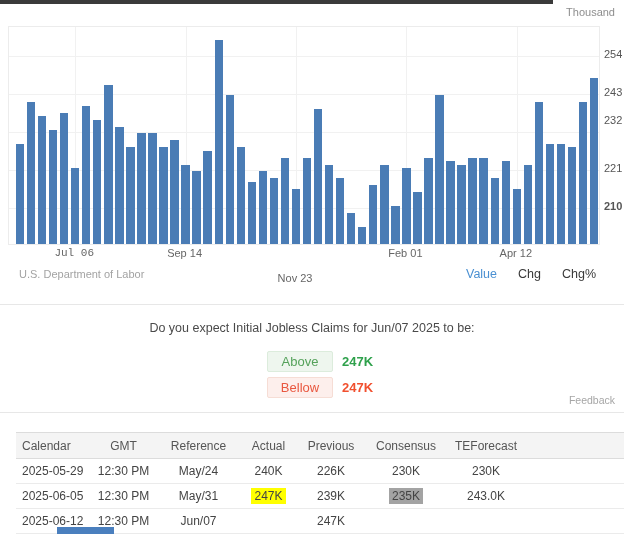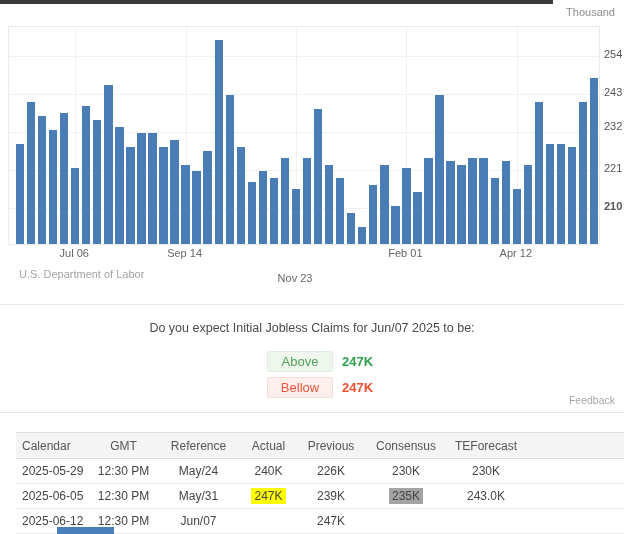--- a/index.html
+++ b/index.html
@@ -119,32 +119,37 @@
         <div class="bar" style="left: 514.64px; width: 8.4px; height: 79.4535px; background: rgb(74, 124, 181);"></div>
         <div class="bar" style="left: 525.68px; width: 8.4px; height: 141.635px; background: rgb(74, 124, 181);"></div>
         <div class="bar" style="left: 536.72px; width: 8.4px; height: 100.18px; background: rgb(74, 124, 181);"></div>
         <div class="bar" style="left: 547.76px; width: 8.4px; height: 100.18px; background: rgb(74, 124, 181);"></div>
         <div class="bar" style="left: 558.8px; width: 8.4px; height: 96.726px; background: rgb(74, 124, 181);"></div>
         <div class="bar" style="left: 569.84px; width: 8.4px; height: 141.635px; background: rgb(74, 124, 181);"></div>
         <div class="bar" style="left: 580.88px; width: 8.4px; height: 165.816px; background: rgb(74, 124, 181);"></div>
       </div>
   <div class="ylab" style="top: 48px;">254</div>
       <div class="ylab" style="top: 85.9995px;">243</div>
-      <div class="ylab" style="top: 120px;">232</div>
+      <div class="ylab" style="top: 114px;">232</div>
       <div class="ylab" style="top: 161.998px;">221</div>
       <div class="ylab" style="top: 199.998px; font-weight: bold;">210</div>
-      <div class="xlab" style="left: 74.2px;">Jul 06</div>
+      <div class="xlab" style="left: 74.2px; font-family: Liberation Mono, monospace;">Jul 06</div>
       <div class="xlab" style="left: 184.6px;">Sep 14</div>
       <div class="xlab" style="left: 295px; margin-top: 25px;">Nov 23</div>
       <div class="xlab" style="left: 405.4px;">Feb 01</div>
       <div class="xlab" style="left: 515.8px;">Apr 12</div>
     </div>
 
   <div id="source-label">U.S. Department of Labor</div>
 
+  <div id="view-links">
+    <span class="lnk" id="lnk-value" style="color: rgb(74, 144, 210);">Value</span>
+    <span class="lnk">Chg</span>
+    <span class="lnk">Chg%</span>
+  </div>
 
   <div class="divider" style="top:304px"></div>
 
   <div id="survey-question">Do you expect Initial Jobless Claims for Jun/07 2025 to be:</div>
 
   <div class="survey-row" style="top:351px">
     <div class="survey-btn" id="btn-above" style="background: rgb(238, 246, 238); border-color: rgb(220, 236, 220); color: rgb(85, 162, 91);">Above</div>
     <span class="survey-val" id="val-above" style="color: rgb(47, 161, 76);">247K</span>
   </div>
   <div class="survey-row" style="top:377px">

